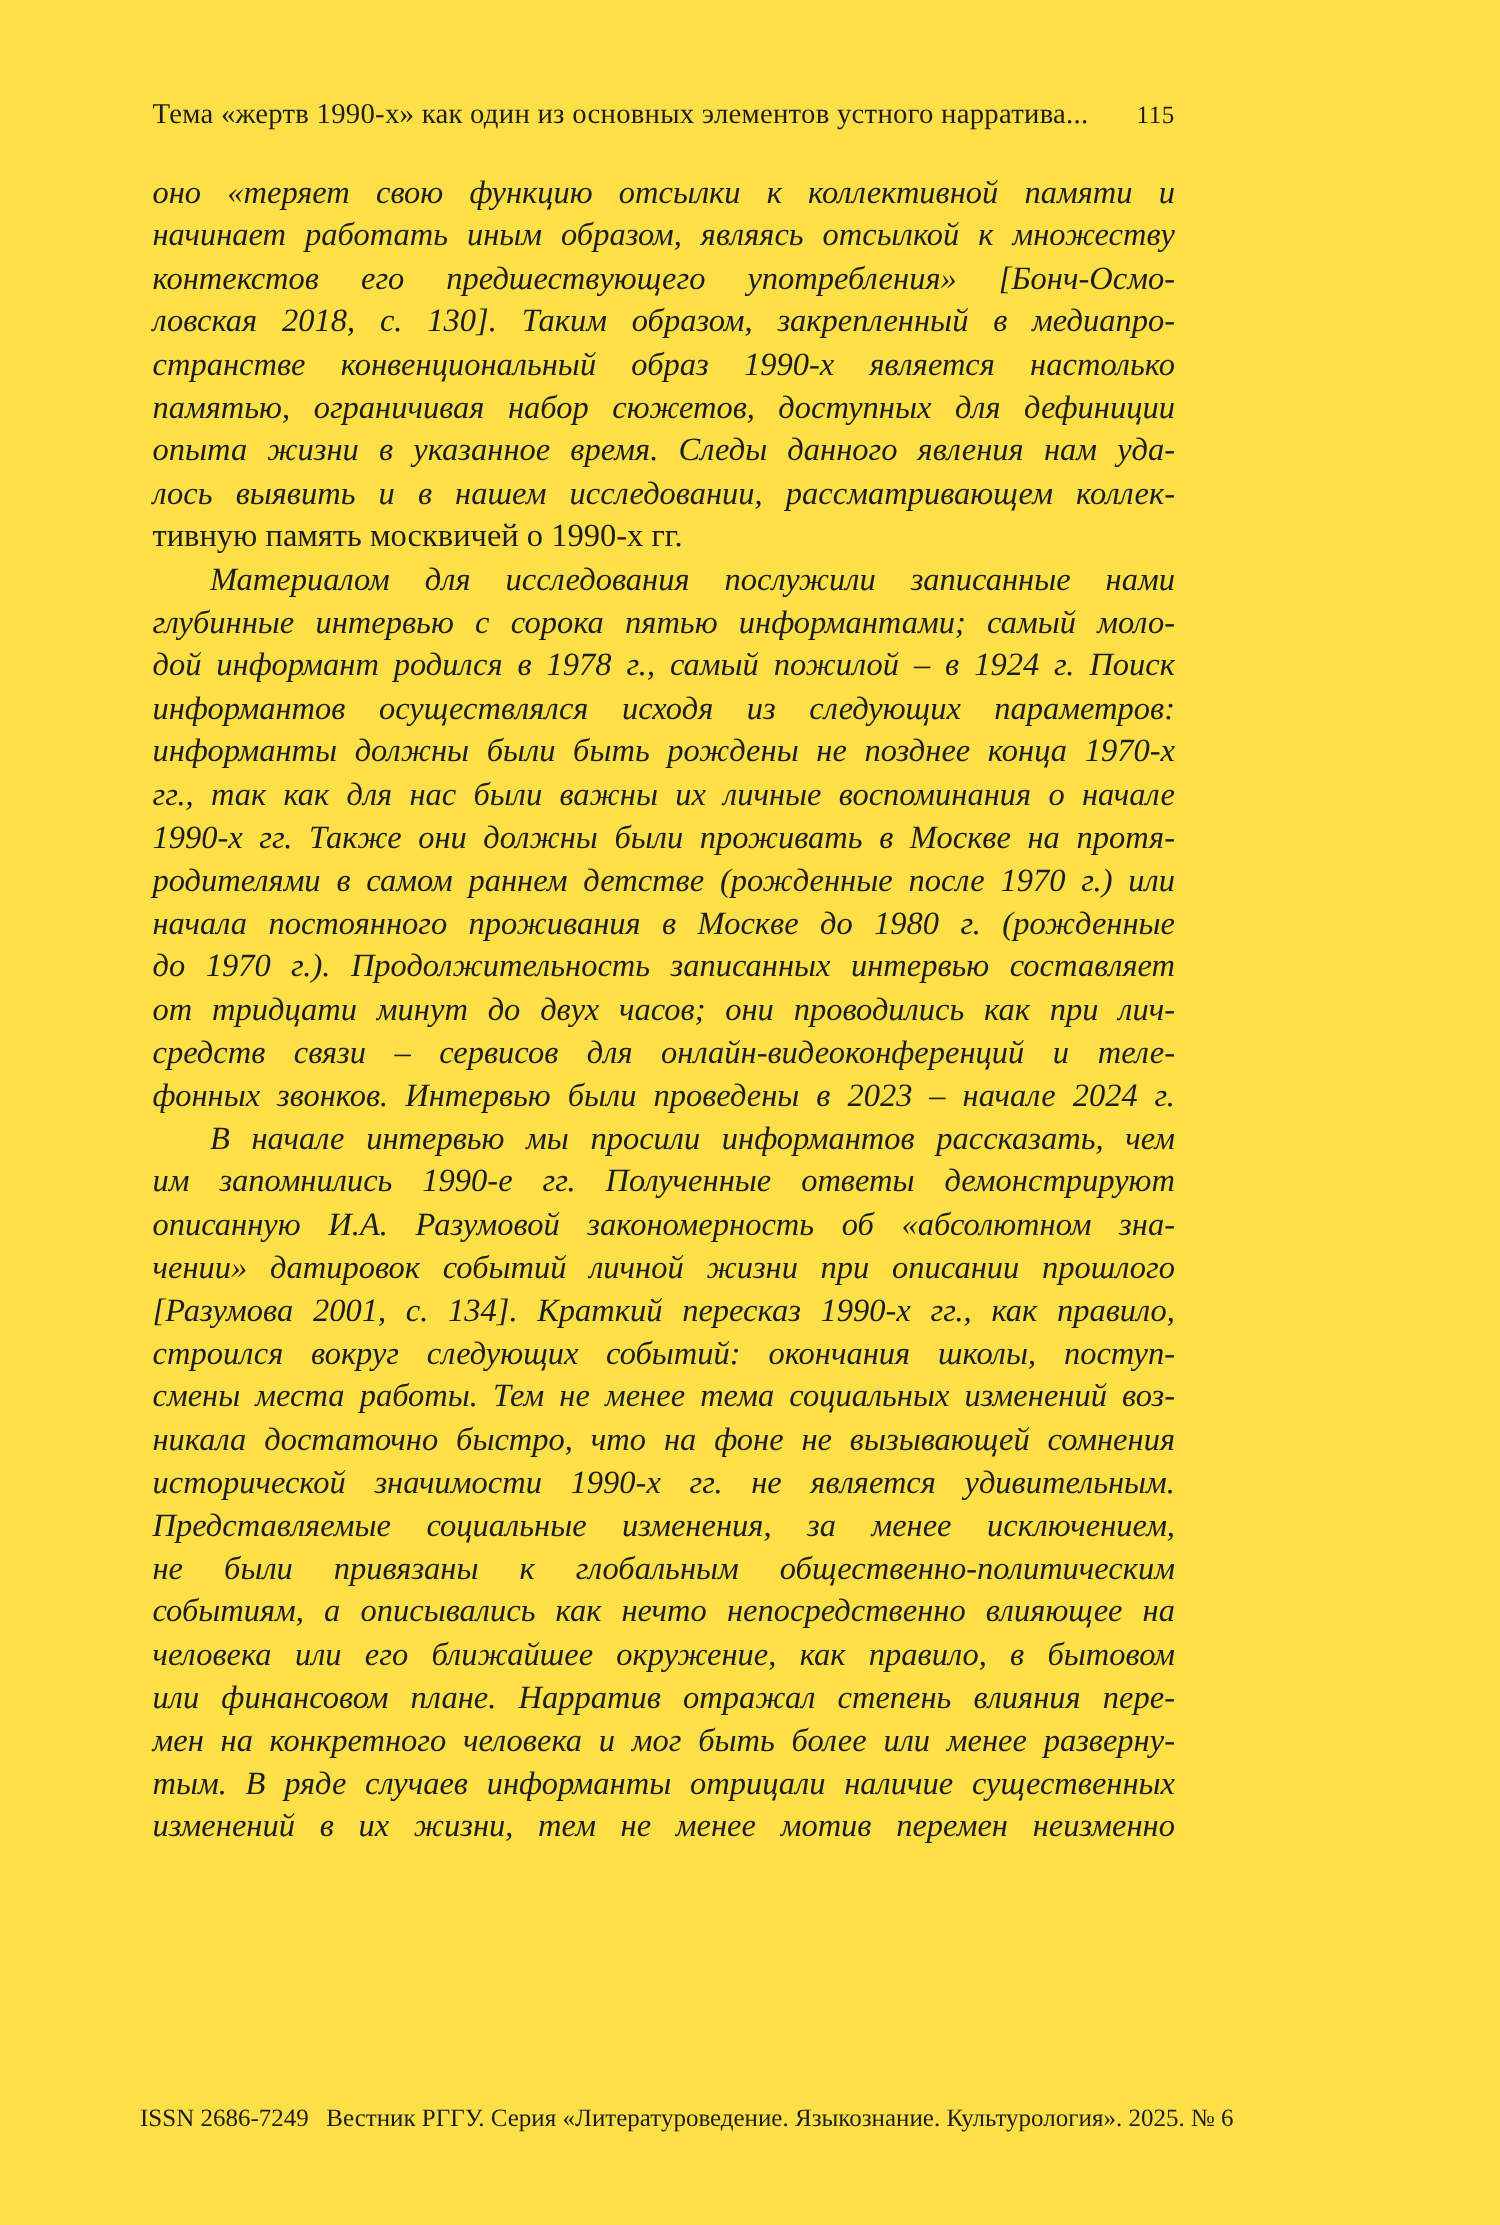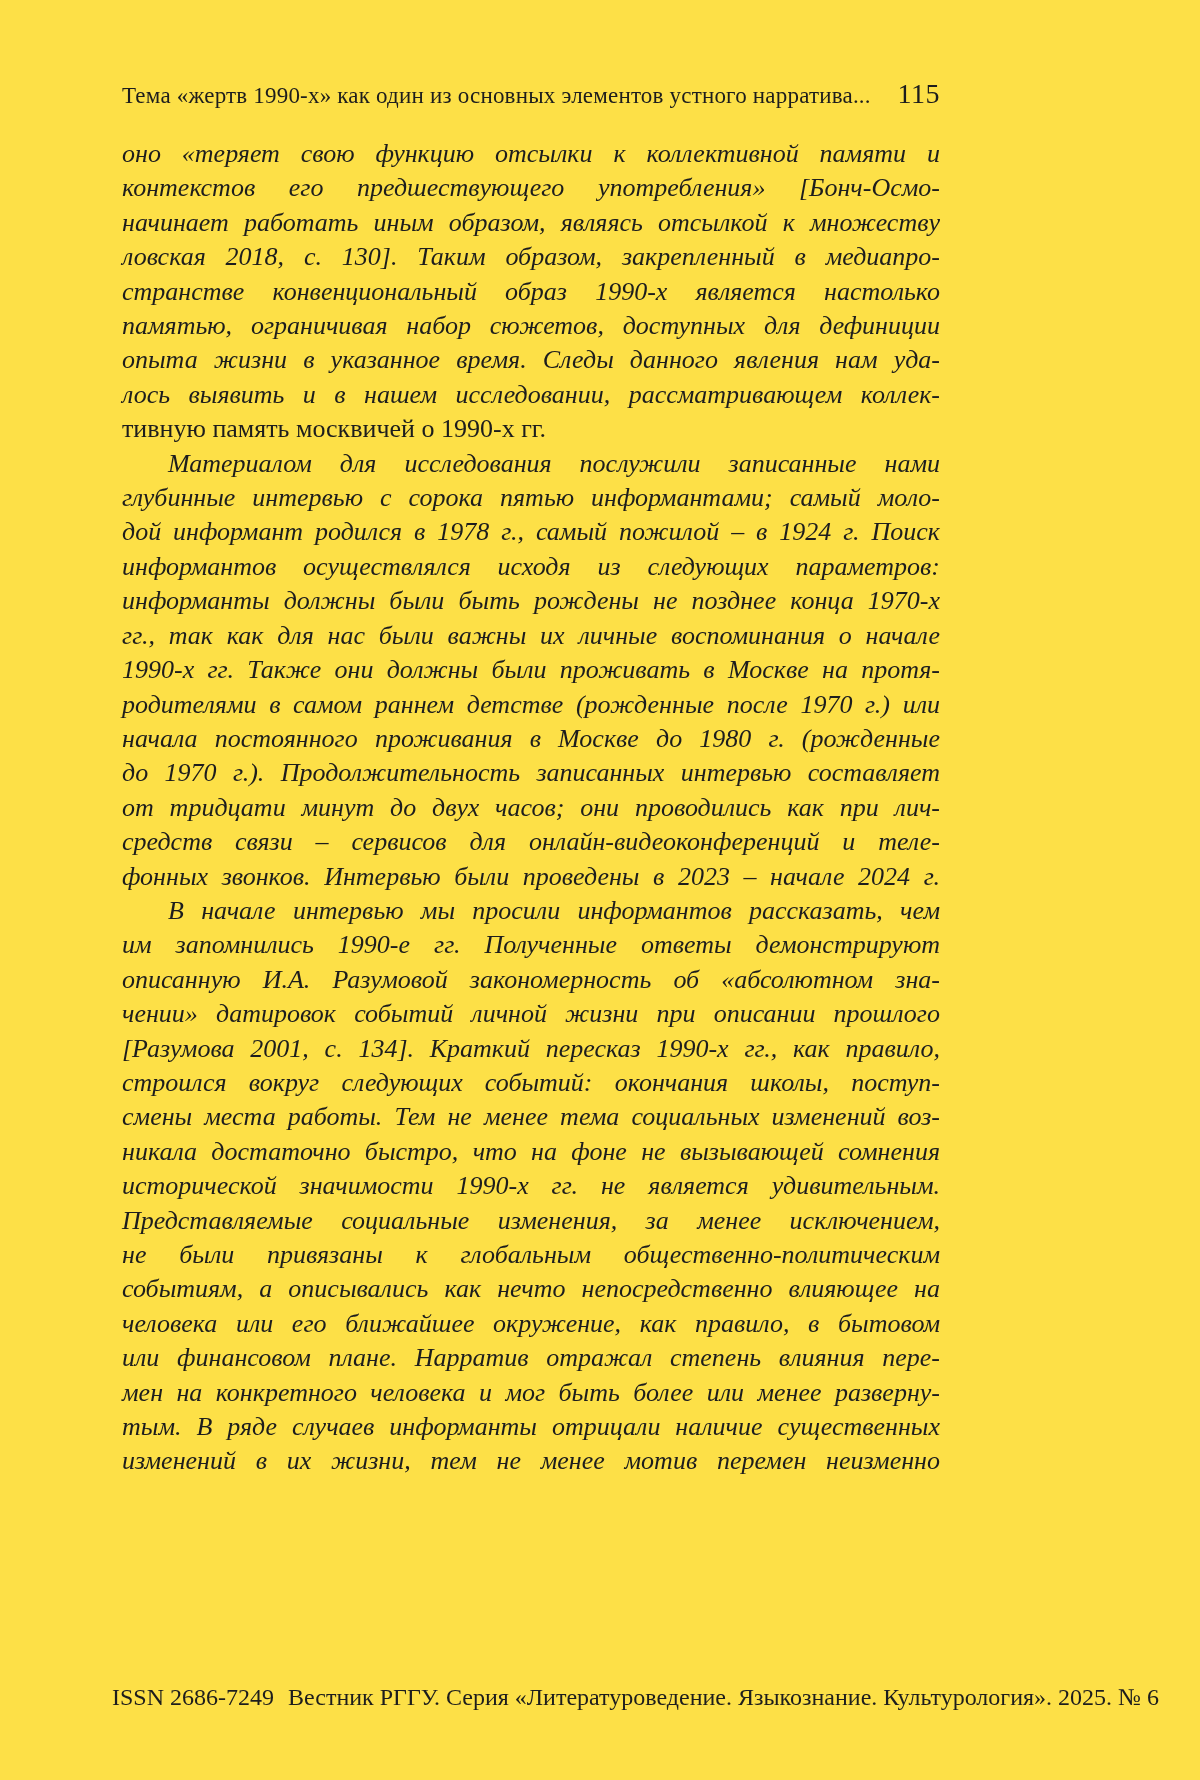--- a/index.html
+++ b/index.html
@@ -21,21 +21,21 @@
     display: flex;
     justify-content: space-between;
     align-items: baseline;
   }
   .running-title {
     font-size: 23px;
     letter-spacing: 0.2px;
     white-space: nowrap;
   }
   .page-number {
-    font-size: 28px;
+    font-size: 20px;
     letter-spacing: 0.5px;
   }
   .body-text {
     position: absolute;
     left: 122px;
     top: 137px;
     width: 818px;
     font-size: 26px;
     line-height: 34.4px;
   }
@@ -45,41 +45,41 @@
     text-align: justify;
     text-align-last: left;
     white-space: normal;
   }
   .line.j { text-align-last: justify; font-style: italic; }
   .footer {
     position: absolute;
     left: 112px;
     top: 1684px;
     width: 976px;
-    font-size: 24px;
+    font-size: 20px;
     white-space: nowrap;
     display: flex;
   }
   .footer .issn { margin-right: 14px; }
 </style>
 </head>
 <body>
 
 <div class="page">
 
   <div class="header">
     <span class="running-title">Тема «жертв 1990-х» как один из основных элементов устного нарратива...</span>
     <span class="page-number">115</span>
   </div>
 
   <div class="body-text">
       <div class="paragraph">
         <div class="line j">оно «теряет свою функцию отсылки к коллективной памяти и</div>
+        <div class="line j">начинает работать иным образом, являясь отсылкой к множеству</div>
         <div class="line j">контекстов его предшествующего употребления» [Бонч-Осмо-</div>
-        <div class="line j">начинает работать иным образом, являясь отсылкой к множеству</div>
         <div class="line j">ловская 2018, с. 130]. Таким образом, закрепленный в медиапро-</div>
         <div class="line j">странстве конвенциональный образ 1990-х является настолько</div>
         <div class="line j">памятью, ограничивая набор сюжетов, доступных для дефиниции</div>
         <div class="line j">опыта жизни в указанное время. Следы данного явления нам уда-</div>
         <div class="line j">лось выявить и в нашем исследовании, рассматривающем коллек-</div>
         <div class="line">тивную память москвичей о 1990-х гг.</div>
       </div>
       <div class="paragraph indent">
         <div class="line j">Материалом для исследования послужили записанные нами</div>
         <div class="line j">глубинные интервью с сорока пятью информантами; самый моло-</div>

